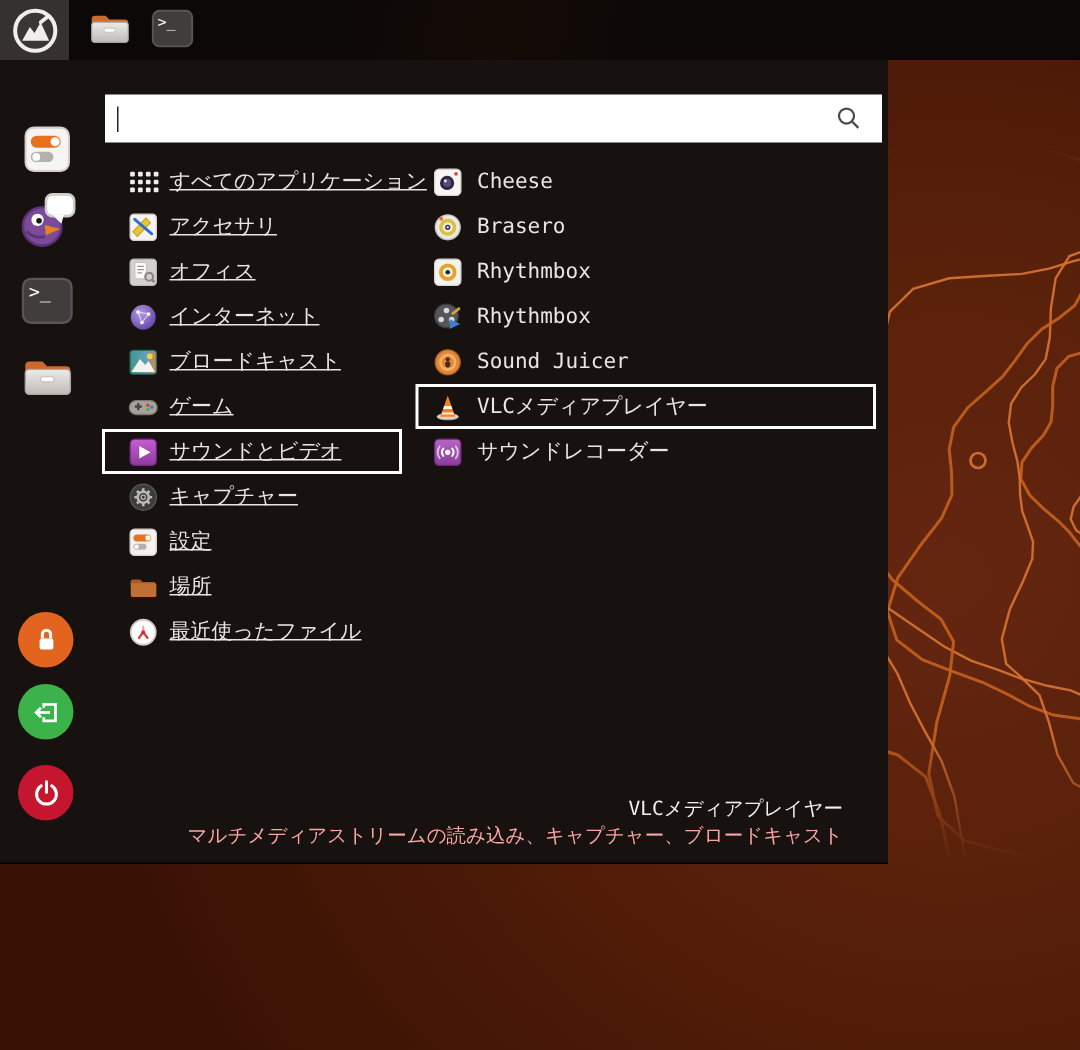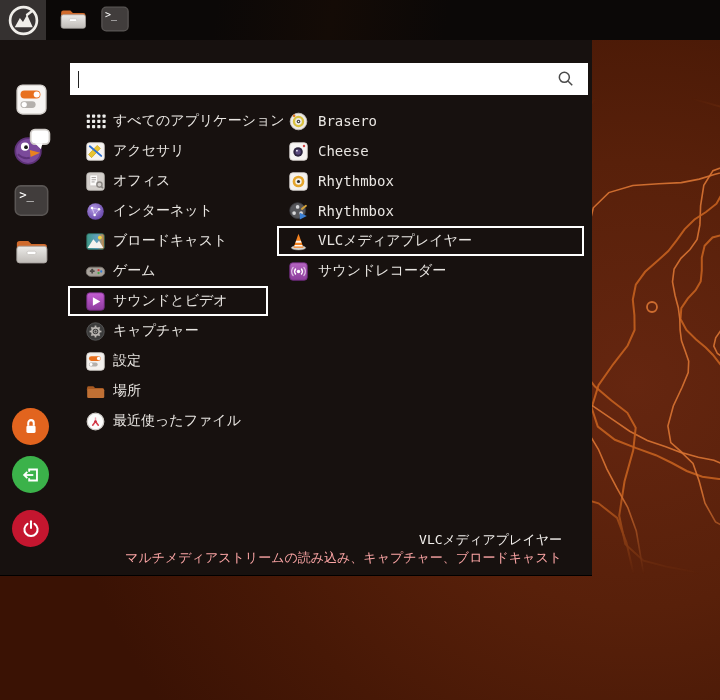--- a/index.html
+++ b/index.html
@@ -33,21 +33,21 @@
   .search input{flex:1;border:none;outline:none;background:transparent;height:100%;
     font:14px "DejaVu Sans",sans-serif;padding:0 6px;color:#222;}
   .search .mag{width:20px;height:20px;margin-right:12px;}
 
   
   .cat-list{position:absolute;left:68px;top:66px;width:200px;}
   .app-list{position:absolute;left:277px;top:66px;width:307px;}
   .row{height:30px;display:flex;align-items:center;box-sizing:border-box;
     border:2px solid transparent;cursor:pointer;color:#e9e6e2;font-size:14px;}
   .row.selected{border-color:#ffffff;}
-  .cat-list .row{padding-left:15px;}
+  .cat-list .row{padding-left:15px;text-decoration:underline;}
   .app-list .row{padding-left:9px;}
   .row .ic{width:21px;height:21px;flex:0 0 21px;display:flex;}
   .row .ic svg{width:21px;height:21px;}
   .cat-list .lbl{margin-left:7px;white-space:nowrap;}
   .app-list .lbl{margin-left:9px;white-space:nowrap;
     font-family:"DejaVu Sans Mono","DejaVu Sans",monospace;}
 
   
   .footer{position:absolute;right:30px;bottom:8px;text-align:right;line-height:18px;}
   .footer .t1{font-size:13px;color:#f2efec;font-family:"DejaVu Sans Mono","DejaVu Sans",monospace;}
@@ -386,40 +386,40 @@
               <circle cx="12" cy="12" r="1.5" fill="#c83040"></circle>
             </svg>
           </span>
           <span class="lbl">最近使ったファイル</span>
         </div>
       </div>
     <div class="app-list" id="appList">
         <div class="row">
           <span class="ic">
             <svg viewBox="0 0 24 24">
+              <rect x="2" y="2" width="20" height="20" rx="3.5" fill="#f7f5f3" stroke="#d9d5d1"></rect>
+              <circle cx="11.5" cy="12.5" r="5.4" fill="#2e2640"></circle>
+              <circle cx="11.5" cy="12.5" r="3.1" fill="#5a4a7e"></circle>
+              <circle cx="10.2" cy="11" r="1.1" fill="#efeafa"></circle>
+              <circle cx="18.3" cy="5.6" r="1.4" fill="#d04545"></circle>
+            </svg>
+          </span>
+          <span class="lbl">Cheese</span>
+        </div>
+        <div class="row">
+          <span class="ic">
+            <svg viewBox="0 0 24 24">
               <circle cx="12" cy="12" r="9.5" fill="#ece9e4" stroke="#c6c2bc"></circle>
               <circle cx="12" cy="12" r="5.2" fill="none" stroke="#d9c23f" stroke-width="2.6"></circle>
               <circle cx="12" cy="12" r="2" fill="#3c3c3c"></circle>
               <circle cx="12" cy="12" r="0.8" fill="#fff"></circle>
               <circle cx="7" cy="5.5" r="1.5" fill="#e07820"></circle>
             </svg>
           </span>
           <span class="lbl">Brasero</span>
-        </div>
-        <div class="row">
-          <span class="ic">
-            <svg viewBox="0 0 24 24">
-              <rect x="2" y="2" width="20" height="20" rx="3.5" fill="#f7f5f3" stroke="#d9d5d1"></rect>
-              <circle cx="11.5" cy="12.5" r="5.4" fill="#2e2640"></circle>
-              <circle cx="11.5" cy="12.5" r="3.1" fill="#5a4a7e"></circle>
-              <circle cx="10.2" cy="11" r="1.1" fill="#efeafa"></circle>
-              <circle cx="18.3" cy="5.6" r="1.4" fill="#d04545"></circle>
-            </svg>
-          </span>
-          <span class="lbl">Cheese</span>
         </div>
         <div class="row">
           <span class="ic">
             <svg viewBox="0 0 24 24">
               <rect x="2" y="2" width="20" height="20" rx="3.5" fill="#f4f2ef" stroke="#d9d5d1"></rect>
               <circle cx="12" cy="12" r="5.2" fill="none" stroke="#e3a52c" stroke-width="3"></circle>
               <circle cx="12" cy="12" r="1.8" fill="#2a2a2a"></circle>
             </svg>
           </span>
           <span class="lbl">Rhythmbox</span>
@@ -429,20 +429,31 @@
             <svg viewBox="0 0 24 24">
               <circle cx="11" cy="11" r="9" fill="#56565a" stroke="#3c3c40"></circle>
               <circle cx="11" cy="6.8" r="2.1" fill="#d8d8da"></circle>
               <circle cx="7" cy="13.8" r="2.1" fill="#d8d8da"></circle>
               <circle cx="15" cy="13.8" r="2.1" fill="#d8d8da"></circle>
               <line x1="16" y1="9" x2="20.5" y2="5.5" stroke="#d4a23a" stroke-width="2.2" stroke-linecap="round"></line>
               <polygon points="13.5,13.5 21.5,17.2 13.5,21" fill="#3a7fd4"></polygon>
             </svg>
           </span>
           <span class="lbl">Rhythmbox</span>
+        </div>
+        <div class="row">
+          <span class="ic">
+            <svg viewBox="0 0 24 24">
+              <circle cx="12" cy="12" r="9.5" fill="#e2873a" stroke="#b85f1d"></circle>
+              <circle cx="12" cy="12" r="5.6" fill="none" stroke="#f2b066" stroke-width="2"></circle>
+              <circle cx="12" cy="9.8" r="1.6" fill="#4a2a10"></circle>
+              <ellipse cx="12" cy="13.6" rx="2" ry="2.4" fill="#4a2a10"></ellipse>
+            </svg>
+          </span>
+          <span class="lbl">Sound Juicer</span>
         </div>
         <div class="row selected">
           <span class="ic">
             <svg viewBox="0 0 24 24">
               <ellipse cx="12" cy="19.2" rx="8.2" ry="2.4" fill="#d9d6d2" stroke="#b4b0ac" stroke-width="0.6"></ellipse>
               <polygon points="12,3 17.7,19.2 6.3,19.2" fill="#f5821f"></polygon>
               <polygon points="9.3,11 14.7,11 15.5,13.4 8.5,13.4" fill="#f8f6f3"></polygon>
               <polygon points="7.7,16 16.3,16 16.8,17.6 7.2,17.6" fill="#f8f6f3"></polygon>
             </svg>
           </span>

